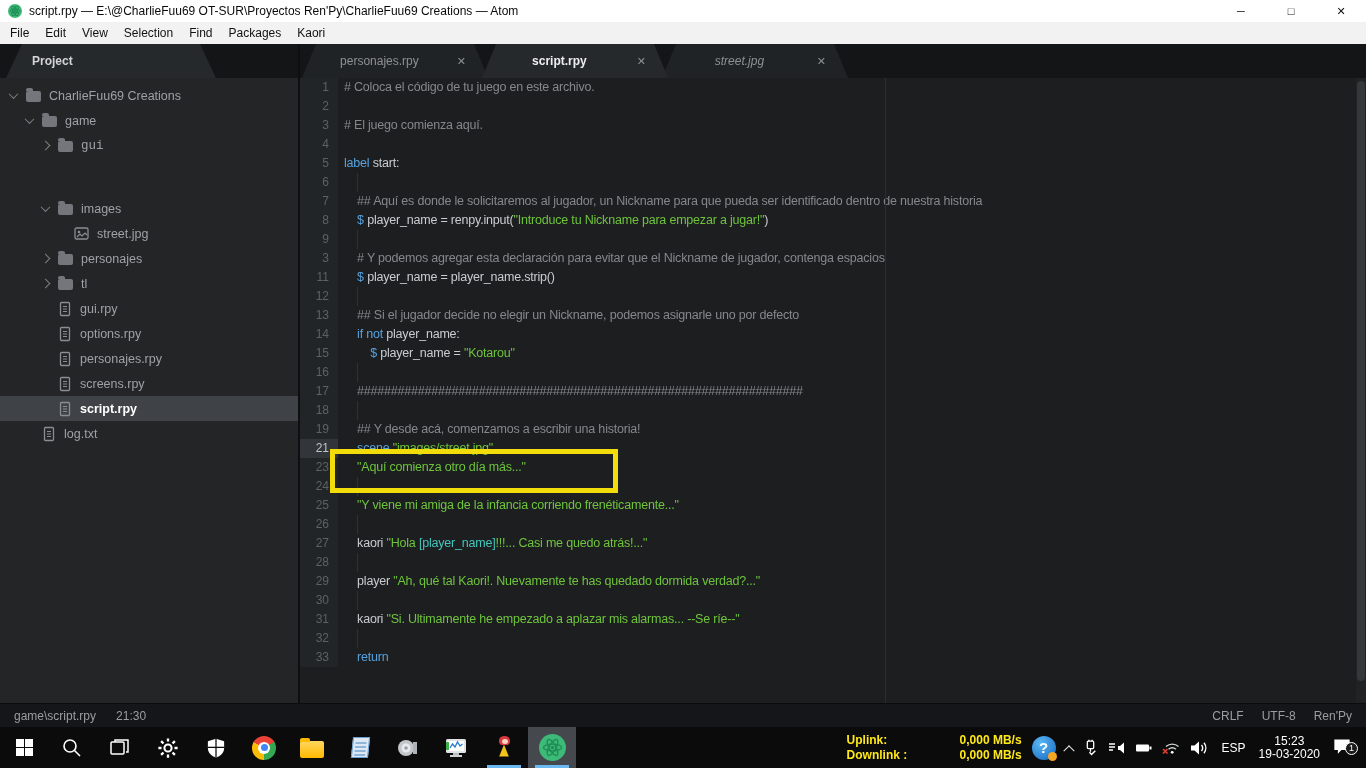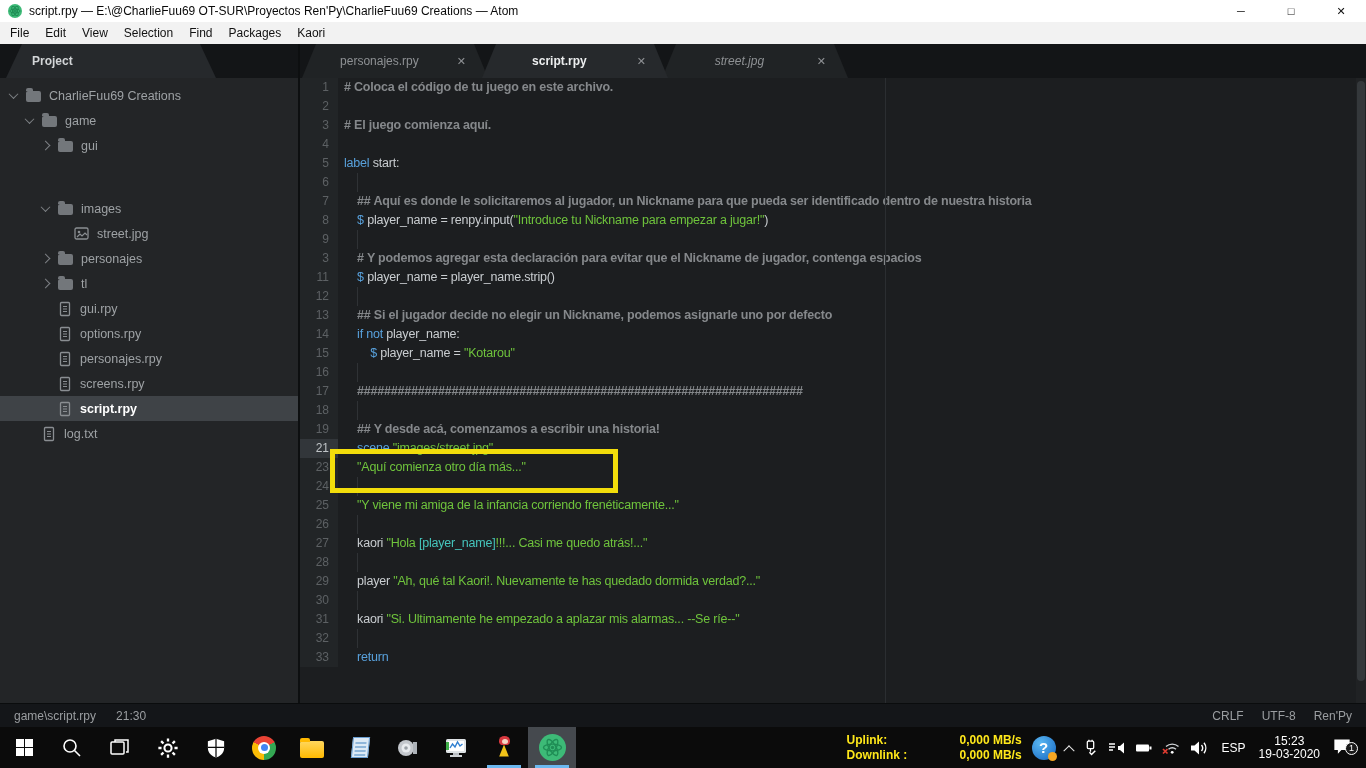--- a/index.html
+++ b/index.html
@@ -57,21 +57,21 @@
   
   .editor-body { position:relative; flex:1; background:#1c1e20; overflow:hidden; }
   .code-row { display:flex; height:19px; line-height:19px; }
   .gutter-num { width:38px; flex:none; background:#222527; color:#5d6164; font-size:12px;
     text-align:right; padding-right:9px; }
   .gutter-num.hl { background:#32363a; color:#c0c4c7; }
   .code-text { position:relative; flex:1; font-size:12.5px; letter-spacing:-0.2px;
     padding-left:6px; white-space:pre; color:#c9cdd0; }
   .code-row.guide .code-text::before { content:""; position:absolute; left:19px; top:0; bottom:0;
     width:1px; background:#2f3235; }
-  .tk-k { color:#58a1dc; } .tk-s { color:#6fc43c; } .tk-c { color:#85888b;font-weight:bold; }
+  .tk-k { color:#58a1dc; } .tk-s { color:#6fc43c; } .tk-c { color:#85888b; }
   .tk-p { color:#c9cdd0; } .tk-i { color:#45c5bc; }
   .wrap-guide { position:absolute; top:0; bottom:0; left:585px; width:1px; background:#2b2e31; }
   .annotation { position:absolute; left:30px; top:371px; width:288px; height:44px;
     border:5px solid #f2dd0b; }
   .scrollbar { position:absolute; right:0; top:0; bottom:0; width:10px; background:#202224; }
   .scrollbar .thumb { position:absolute; top:3px; left:1px; right:1px; height:96%;
     background:#34383b; border-radius:5px; }
 
   
   .statusbar { height:24px; background:#141619; border-top:1px solid #0a0c0d; display:flex;
@@ -176,21 +176,21 @@
             </span>
             <span>CharlieFuu69 Creations</span>
           </div>
           <div class="tree-row" style="padding-left: 26px;">
             <span class="chev down"></span>
             <span class="tree-ico">
               <span class="folder-ico"></span>
             </span>
             <span>game</span>
           </div>
-          <div class="tree-row" style="padding-left: 42px;">
+          <div class="tree-row" style="padding-left: 42px; font-family: Liberation Mono, monospace;">
             <span class="chev right"></span>
             <span class="tree-ico">
               <span class="folder-ico"></span>
             </span>
             <span>gui</span>
           </div>
           <div class="tree-row" style="padding-left: 42px; margin-top: 38px;">
             <span class="chev down"></span>
             <span class="tree-ico">
               <span class="folder-ico"></span>

